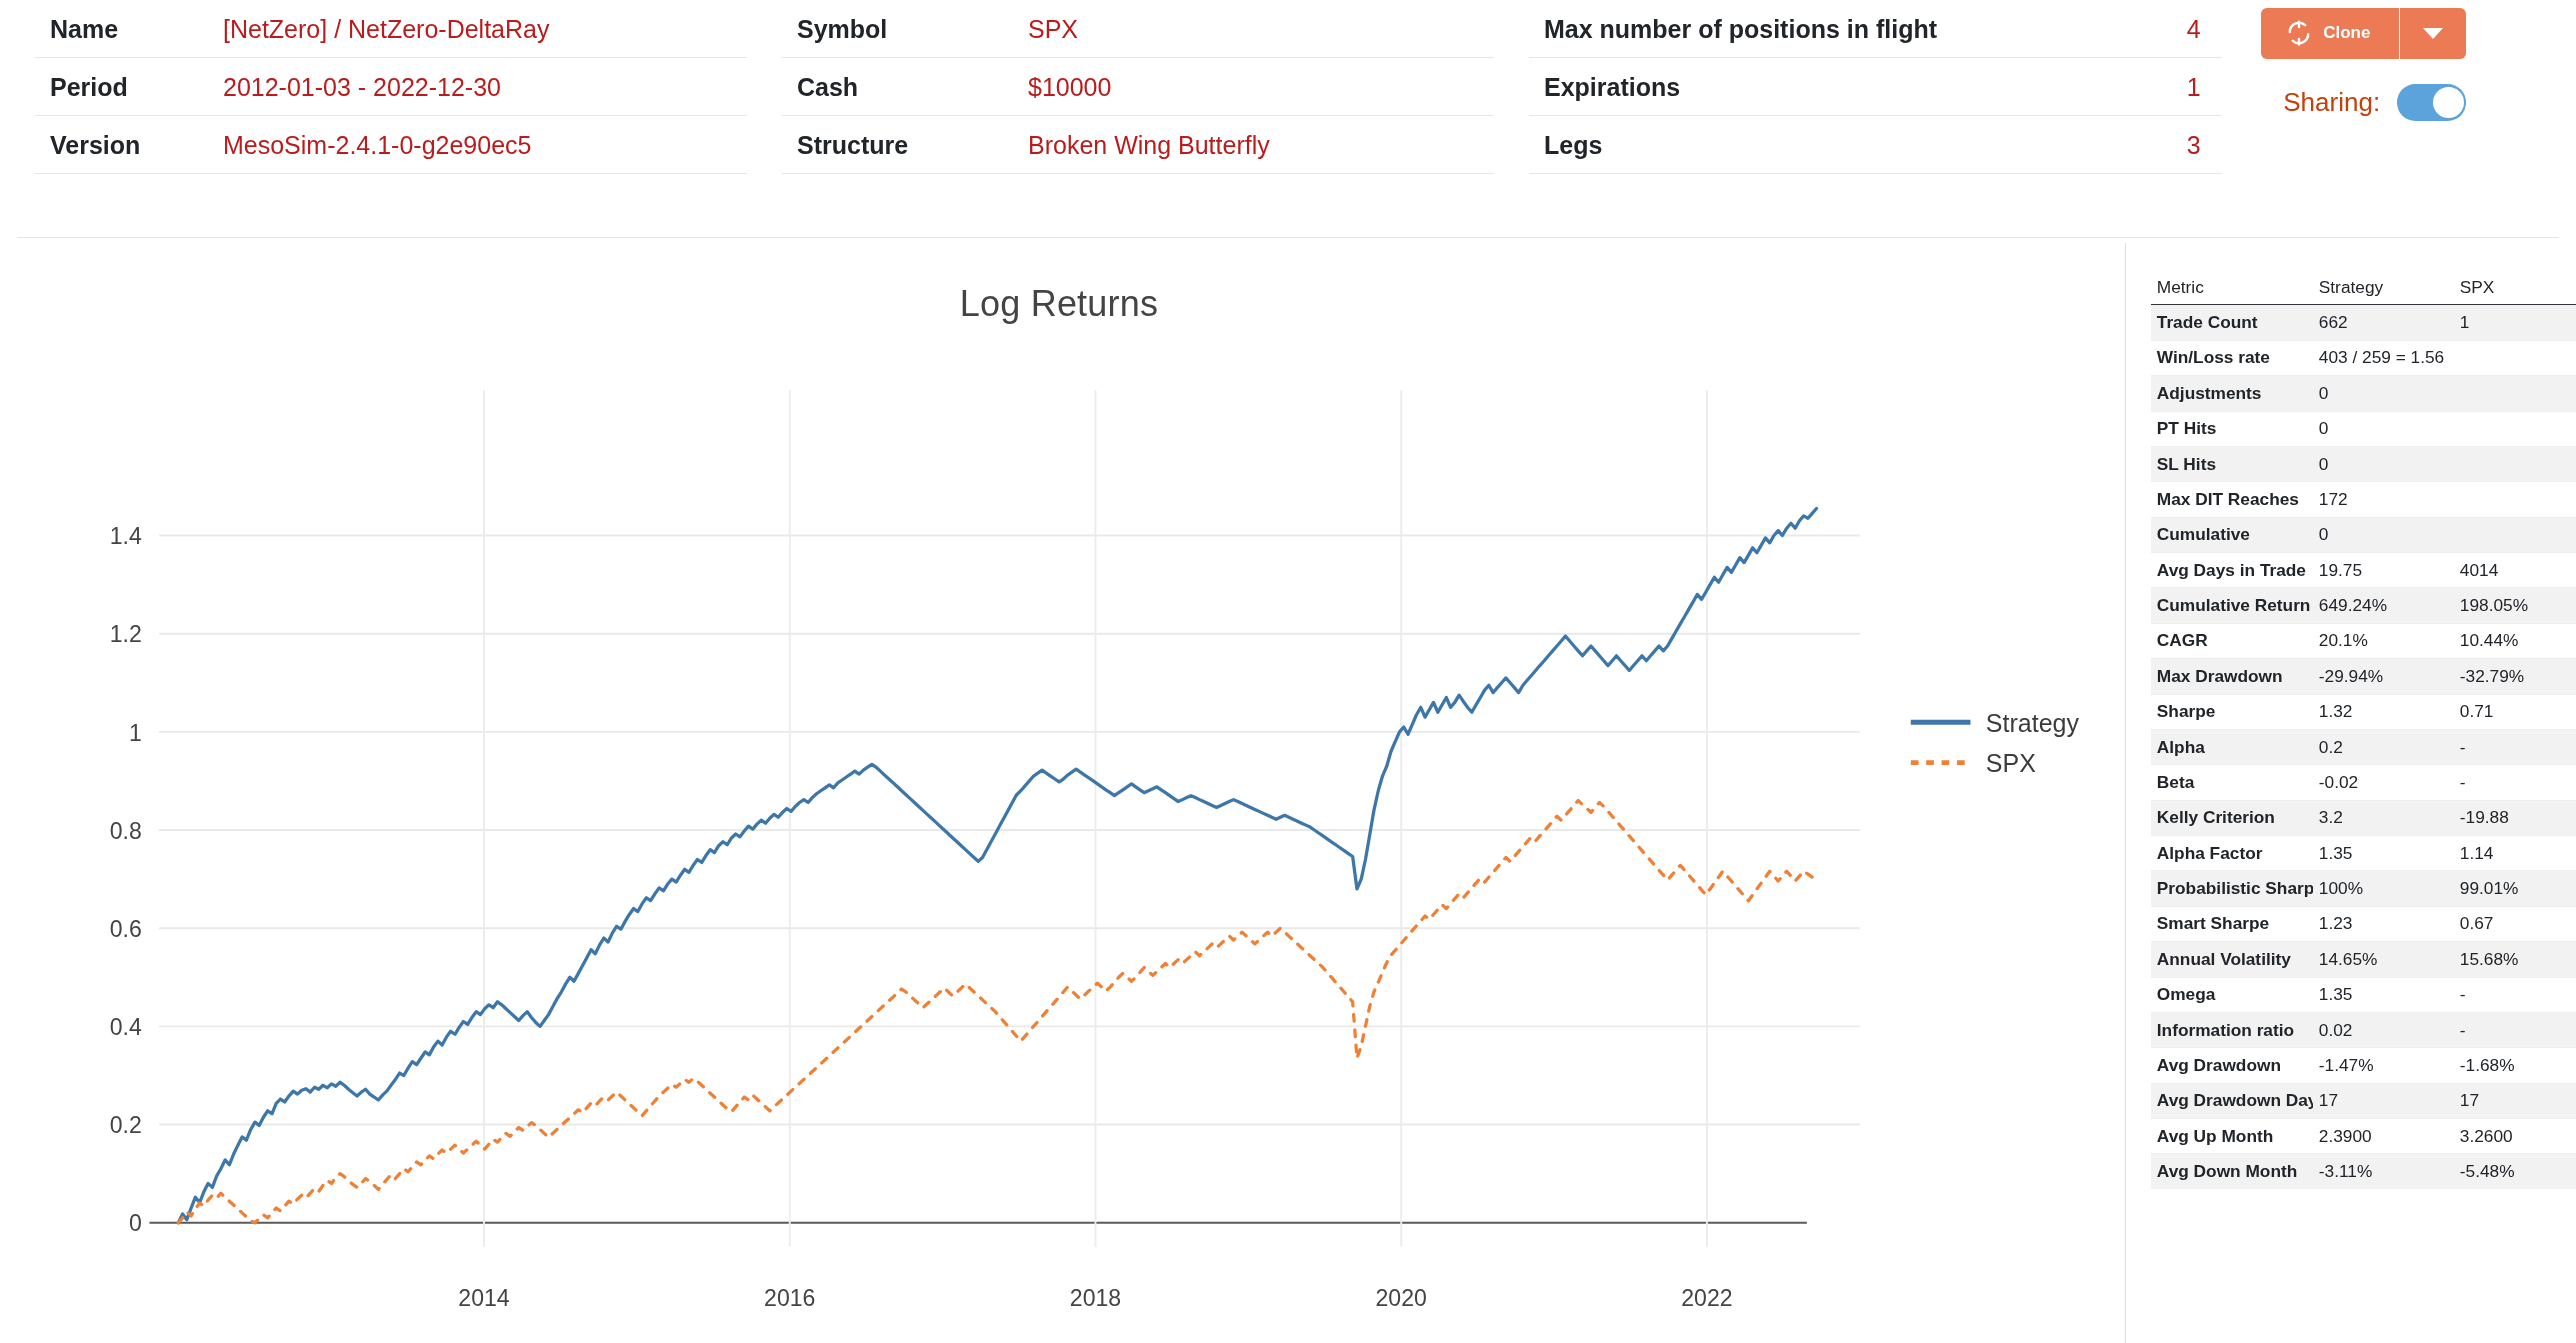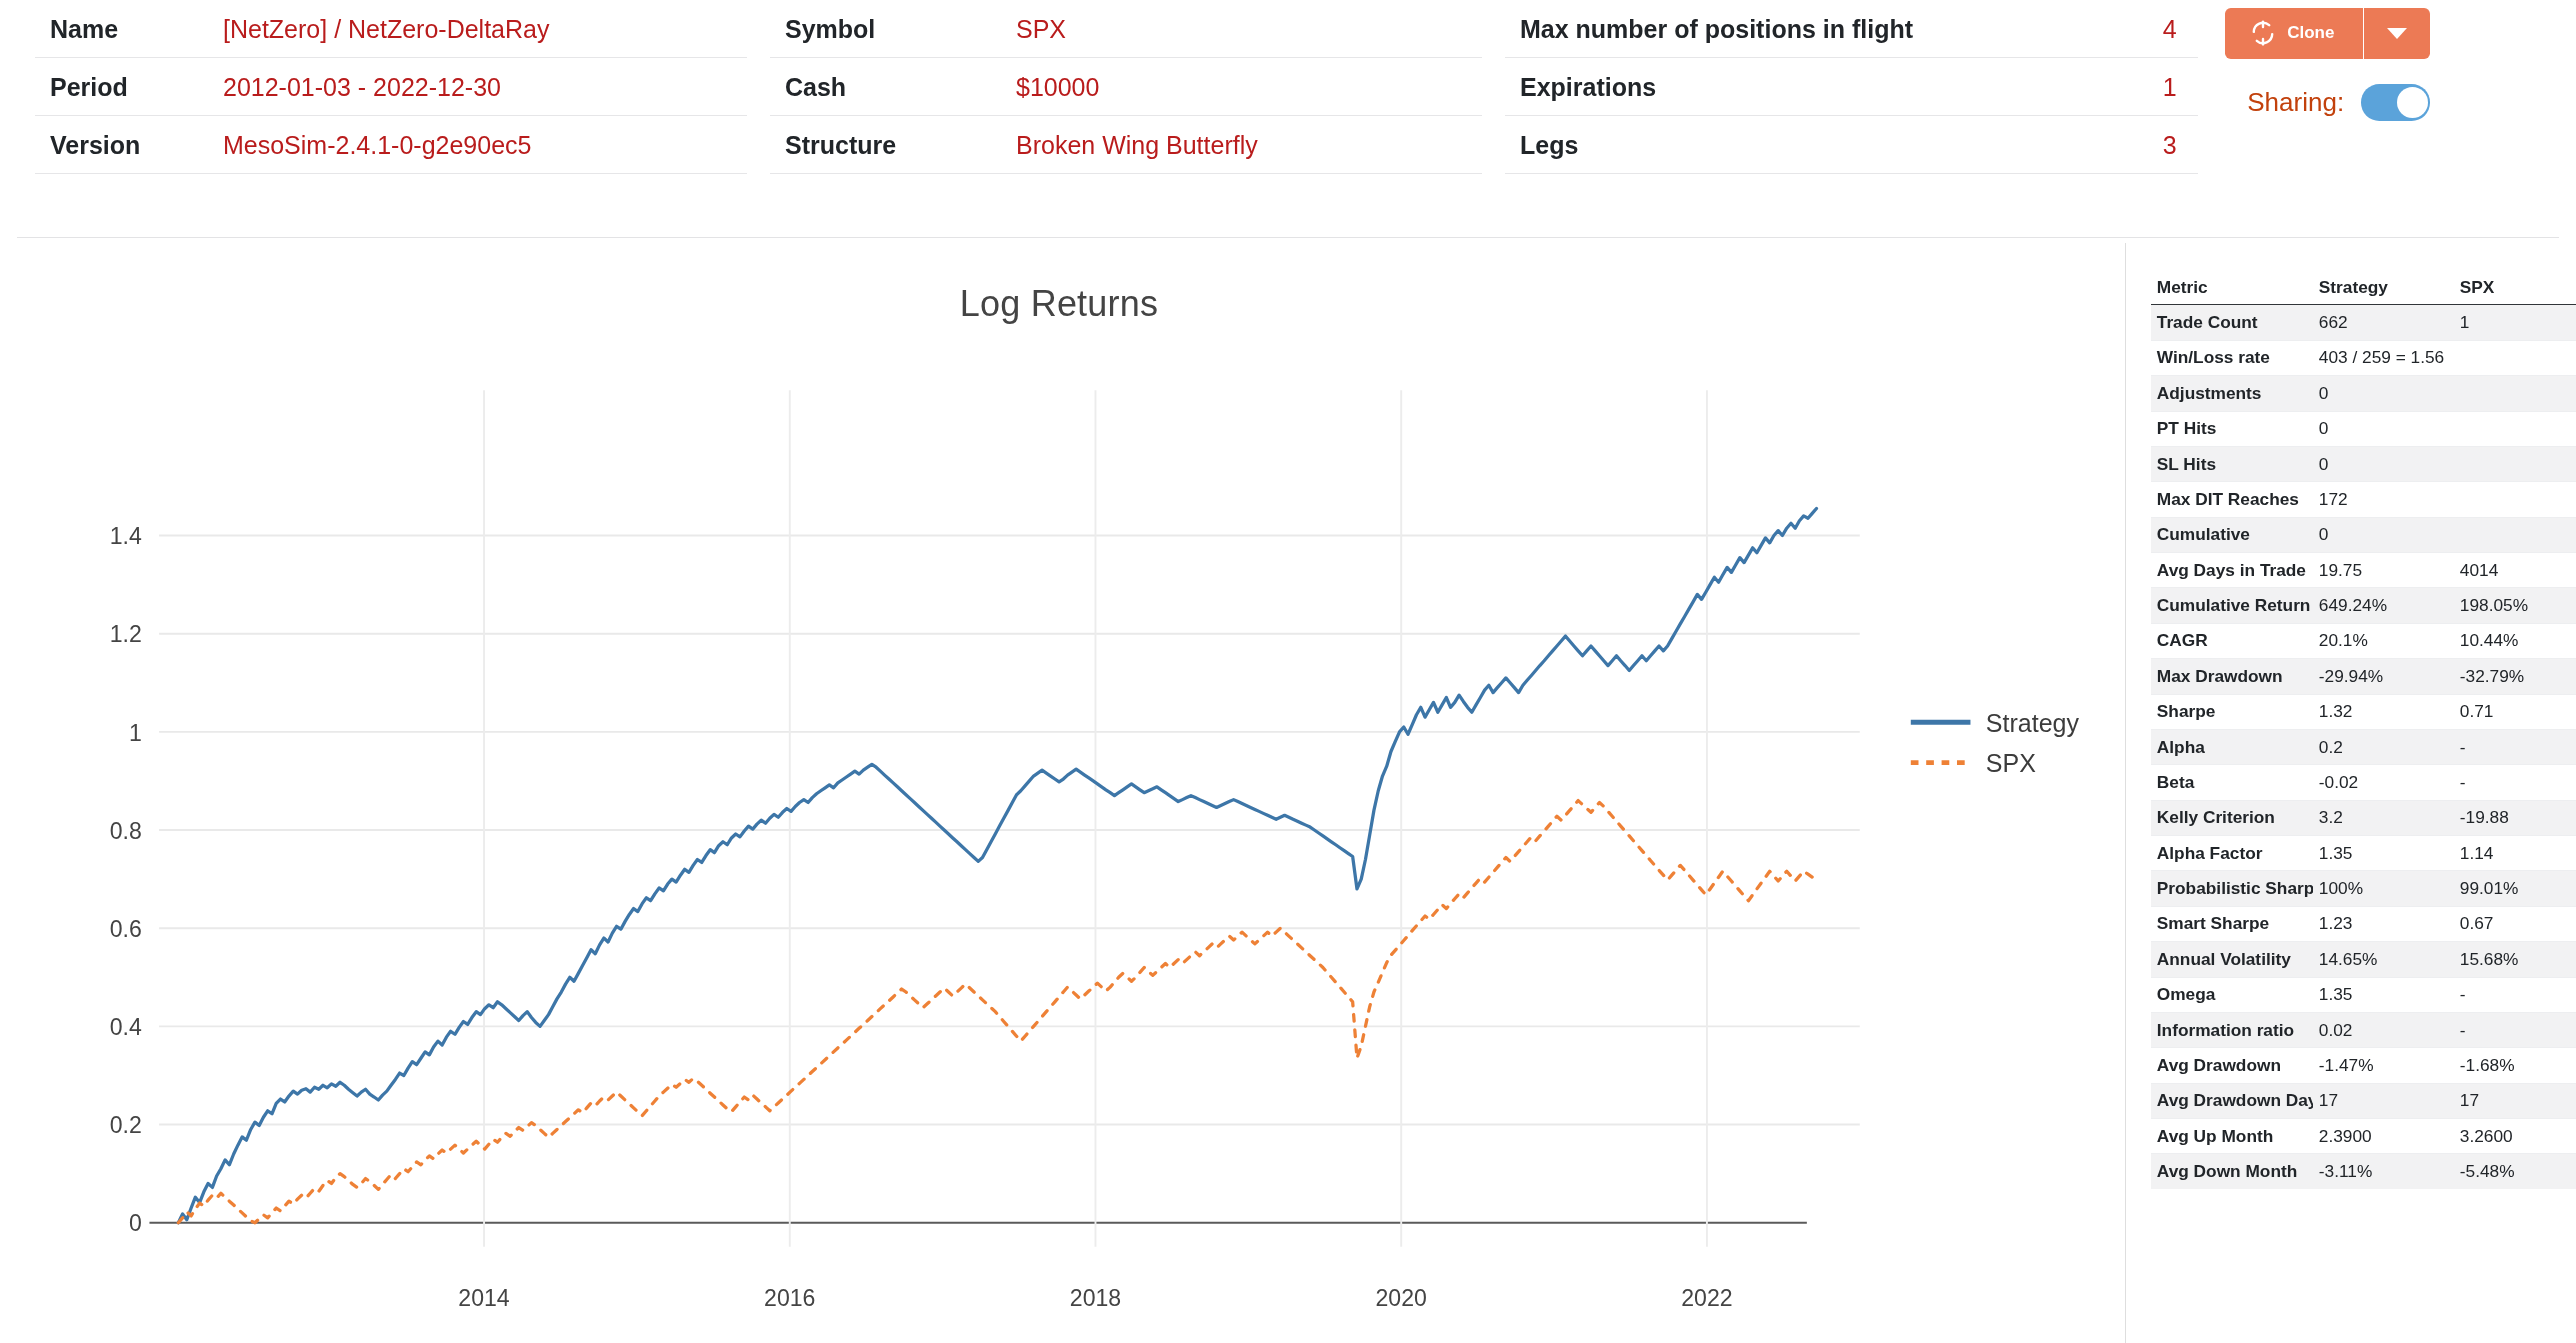--- a/index.html
+++ b/index.html
@@ -10,20 +10,21 @@
     font-family: "Liberation Sans", sans-serif;
     overflow: hidden;
   }
   .page { position: relative; width: 2576px; height: 1344px; background:#fff; }
 
   
   .header {
     position: absolute; top: 0; left: 0; right: 0; height: 237px;
     display: flex; align-items: flex-start;
     padding: 0 17.3px;
+    gap: 12px;
   }
   .info-table { border-collapse: collapse; table-layout: fixed; }
   .info-table td {
     padding: 13.5px 9.6px 13.5px 15.4px;
     border-bottom: 1px solid #e6e6e8;
     font-size: 25px; color: #212529;
     white-space: nowrap; vertical-align: middle;
     line-height: 1.2;
   }
   .info-table td.k { font-weight: bold; }
@@ -102,21 +103,21 @@
   .metrics-divider {
     position: absolute; left: 2125px; top: 243px;
     width: 1px; height: 1101px; background: #dedede;
   }
   .metrics {
     position: absolute; left: 2151px; top: 270px;
     width: 425px; height: 1074px; overflow: hidden;
   }
   .metrics table { width: 100%; border-collapse: collapse; table-layout: fixed; }
   .metrics th {
-    text-align: left; font-size: 17.3px; font-weight: bold; color: #212529;
+    text-align: left; font-size: 17.3px; font-weight: normal; color: #212529;
     padding: 6.7px 5.8px; border-bottom: 1.9px solid #313539;
   }
   .metrics td {
     font-size: 17.3px; color: #212529; padding: 6.7px 5.8px;
     border-top: 1px solid #edeef0; white-space: nowrap;
     overflow: hidden; text-overflow: clip;
   }
   .metrics td.m { font-weight: bold; }
   .metrics tbody tr:nth-child(odd) { background: #f2f2f3; }
   .col-metric { width: 162px; }

